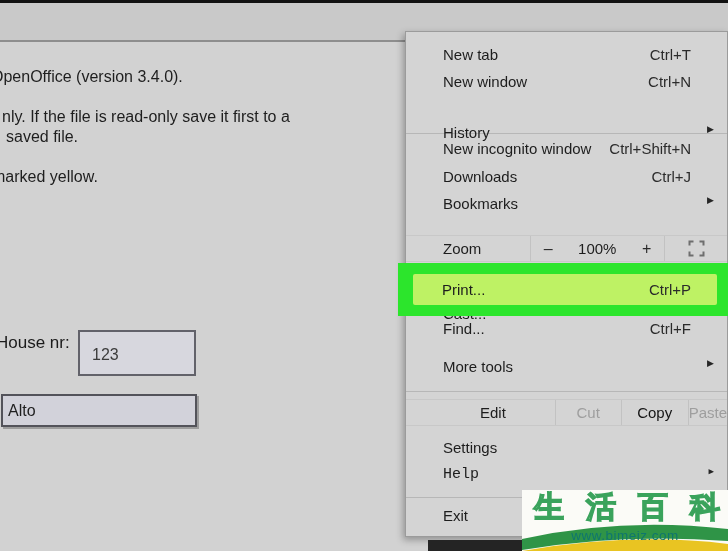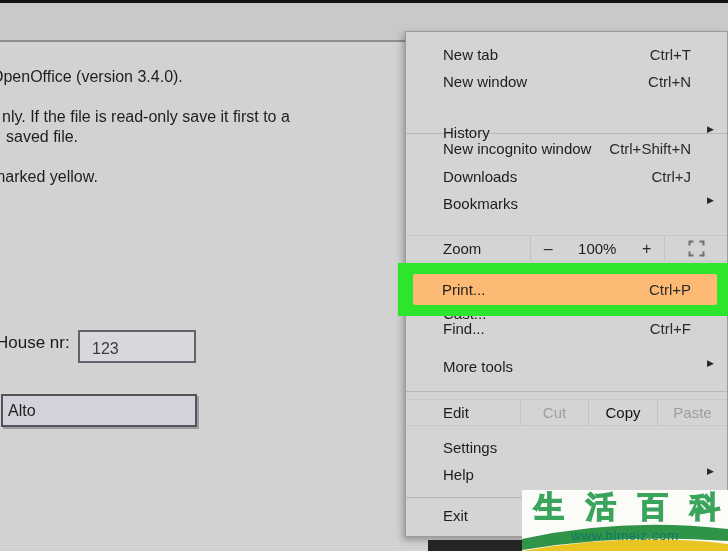--- a/index.html
+++ b/index.html
@@ -16,21 +16,21 @@
             font-family:"DejaVu Serif", serif; font-weight:bold; }
   .avatar .l1 { font-size:10px; line-height:10px; color:#f7f7ea; }
   .avatar .l2 { font-size:10px; line-height:10px; color:#33511f; }
   .kebab-btn { position:absolute; left:686px; top:4px; width:34px; height:34px; border-radius:50%; background:#c2c2c2;
                display:flex; flex-direction:column; align-items:center; justify-content:center; gap:3px; }
   .kebab-btn i { width:4px; height:4px; border-radius:50%; background:#3d3d3d; }
 
   
   .doc-text { position:absolute; font-size:16px; color:#1e1e1e; white-space:nowrap; z-index:1; }
   .field-label { position:absolute; font-size:17px; color:#1b1b1b; z-index:1; }
-  .house-input { position:absolute; left:78px; top:330px; width:118px; height:33px; background:#d7d7de;
+  .house-input { position:absolute; left:78px; top:330px; width:118px; height:46px; background:#d7d7de;
                  border:2px solid #62626a; display:flex; align-items:center; padding:4px 0 0 12px;
                  font-size:16px; color:#3c3c3c; z-index:1; }
   .city-input { position:absolute; left:1px; top:394px; width:196px; height:33px; background:#d2d2da;
                 border:2px solid #53535a; box-shadow:2px 2px 0 rgba(60,60,60,0.35);
                 display:flex; align-items:center; padding-left:5px; font-size:16px; color:#1f1f1f; z-index:1; }
 
   
   .menu { position:absolute; left:405px; top:31px; width:323px; height:506px; background:#d4d4d4;
           border:1px solid #9b9b9b; box-shadow:-2px 3px 7px rgba(0,0,0,0.3); z-index:5; font-size:15px; color:#1d1d1d; }
   .mrow { position:absolute; left:0; width:100%; height:27px; display:flex; align-items:flex-start;
@@ -41,30 +41,30 @@
   .sep { position:absolute; left:0; width:100%; height:1px; background:#b7b7b7; }
 
   .zoom-row { position:absolute; left:0; top:203px; width:100%; height:27px; display:flex; align-items:stretch;
               border-top:1px solid #c8c8c8; border-bottom:1px solid #c8c8c8; }
   .zoom-label { width:124px; display:flex; align-items:center; padding-left:37px; }
   .zoom-controls { width:134px; border-left:1px solid #c2c2c2; display:flex; align-items:center; justify-content:space-around; }
   .zoom-controls .zbtn { color:#2a2a2a; font-size:16px; }
   .zoom-fs { flex:1; border-left:1px solid #c2c2c2; display:flex; align-items:center; justify-content:center; }
 
   .edit-row { position:absolute; left:0; top:367px; width:100%; height:27px; display:flex; align-items:stretch;
-              border-top:1px solid #c8c8c8; border-bottom:1px solid #c8c8c8; }
+              border-top:1px solid #c8c8c8; border-bottom:1px solid #c8c8c8;padding-left:37px; }
   .edit-label { width:114px; display:flex; align-items:center; padding-left:37px; }
   .ecell { border-left:1px solid #c2c2c2; display:flex; align-items:center; justify-content:center; }
   .ecell.cut { width:68px; color:#9e9e9e; }
   .ecell.copy { width:69px; color:#141414; }
   .ecell.paste { flex:1; color:#9e9e9e; }
 
   
   .highlight { position:absolute; left:398px; top:263px; width:330px; height:53px; background:#2ce52c; z-index:20; }
-  .print-row { position:absolute; left:15px; top:11px; width:304px; height:31px; background:#fdba74; border-radius:2px;
+  .print-row { position:absolute; left:15px; top:11px; width:304px; height:31px; background:#bef264; border-radius:2px;
                display:flex; align-items:center; padding:0 26px 0 29px; font-size:15px; color:#1d1d1d; }
   .print-row .shortcut { margin-left:auto; color:#2b2b2b; }
 
   
   .bottom-strip { position:absolute; left:428px; top:540px; width:300px; height:11px; background:#242424; z-index:8; }
   .watermark { position:absolute; left:522px; top:490px; width:206px; height:61px; background:#fbfbf7; overflow:hidden; z-index:30; }
   .wm-chars { position:absolute; left:0; top:-1px; width:100%; display:flex; justify-content:space-between; padding:0 8px 0 12px;
               font-family:"DejaVu Serif", serif; font-weight:bold; font-size:30px; line-height:36px;
               color:rgba(255,255,255,0.82); -webkit-text-stroke:1.4px #3aa35c; z-index:2; }
   .wm-url { position:absolute; left:0; top:38px; width:100%; text-align:center; font-size:13.5px; letter-spacing:0.5px;
@@ -170,21 +170,21 @@
     <div class="edit-row">
       <div class="edit-label">Edit</div>
       <div class="ecell cut">Cut</div>
       <div class="ecell copy">Copy</div>
       <div class="ecell paste">Paste</div>
     </div>
 
     <div class="mrow" style="top:407px;">
       <span>Settings</span>
     </div>
-    <div class="mrow arrow-row" style="top:434px;">
+    <div class="mrow arrow-row" style="top:434px;font-family:Liberation Mono, monospace;">
       <span>Help</span>
       <span class="arrow">▶</span>
     </div>
 
     <div class="sep" style="top:465px;"></div>
 
     <div class="mrow" style="top:475px;">
       <span>Exit</span>
     </div>
   </div>

